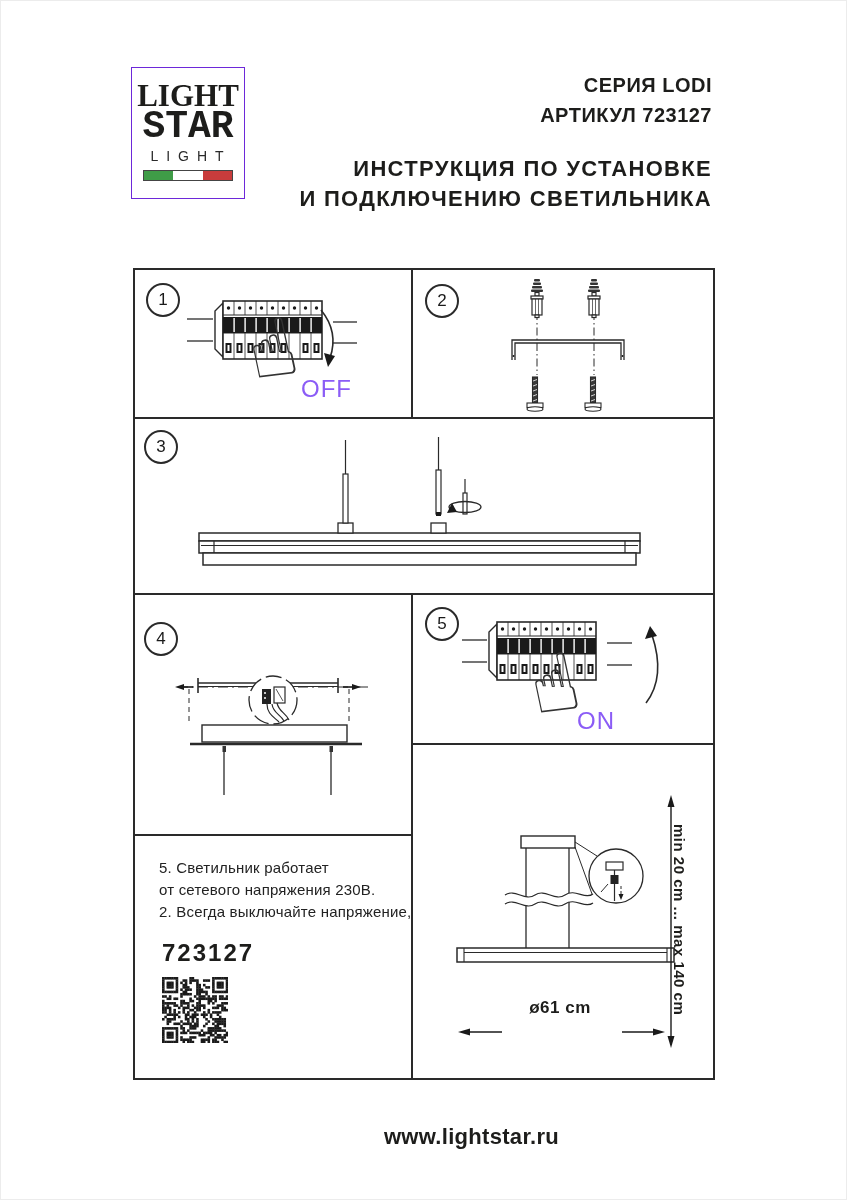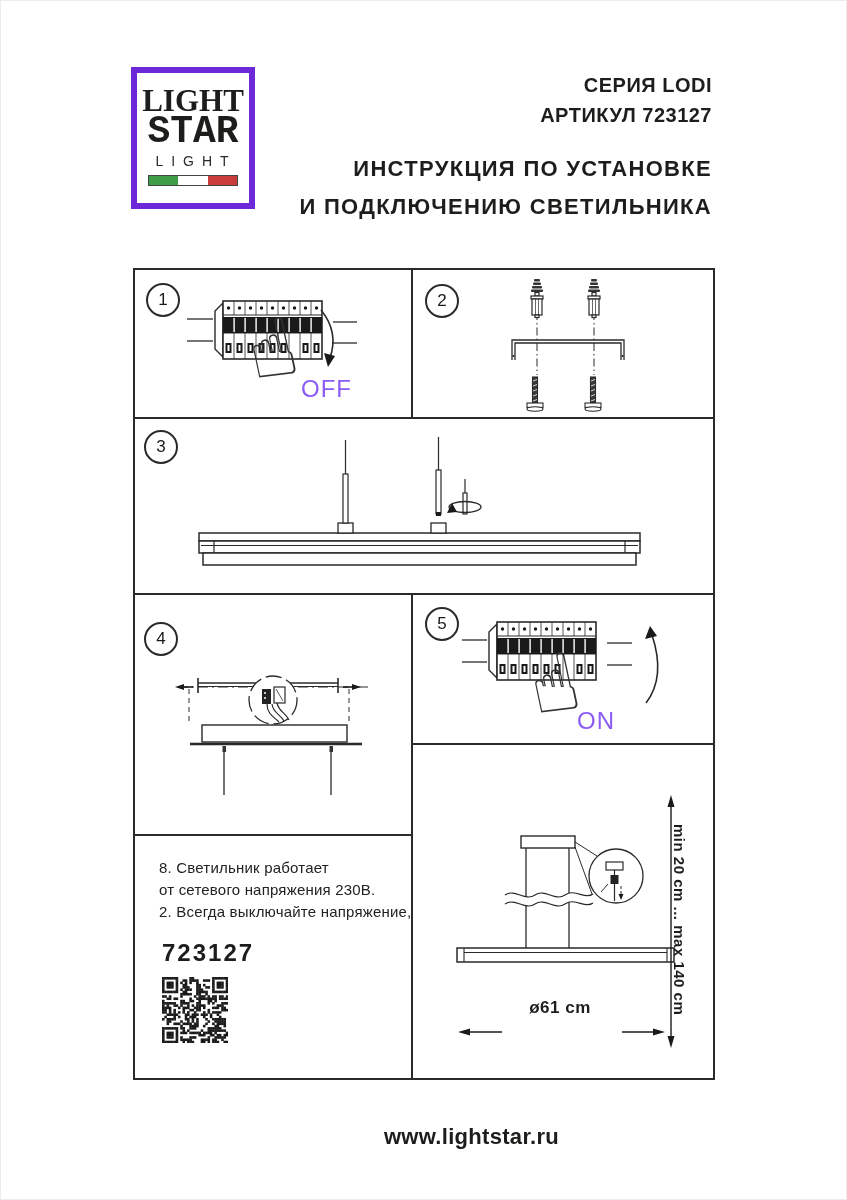--- a/index.html
+++ b/index.html
@@ -4,21 +4,21 @@
 <style>
   html,body{margin:0;padding:0;background:#fff;}
   .page{position:relative;width:847px;height:1200px;background:#fff;overflow:hidden;
         font-family:"Liberation Sans",sans-serif;color:#1a1a1a;
         box-shadow:inset 0 0 0 1px #ececec;}
   svg{display:block;}
   .abs{position:absolute;}
 
   
   .logo-box{position:absolute;left:131px;top:67px;width:112px;height:130px;
-            border:6px solid #6d28d9;text-align:center;background:#fff;}
+            border:1px solid #6d28d9;text-align:center;background:#fff;}
   .logo-light{font-family:"Liberation Serif",serif;font-weight:700;font-size:31px;
               line-height:.95;margin-top:13px;letter-spacing:0;color:#1d1d1b;}
   .logo-star{font-family:Liberation Mono, monospace;font-weight:700;font-size:38px;
              line-height:.92;letter-spacing:0;color:#1d1d1b;}
   .logo-group{font-size:14px;letter-spacing:8px;padding-left:6px;margin-top:3px;color:#2a2a2a;}
   .logo-flag{width:88px;height:9px;border:1px solid #444;margin:6px auto 0;display:flex;}
   .logo-flag div{flex:1;}
   .flag-green{background:var(--flag_green,#3f9c47);}
   .flag-white{background:#fff;}
   .flag-red{background:var(--flag_red,#c83c3c);}
@@ -70,21 +70,21 @@
       <div class="flag-green"></div>
       <div class="flag-white"></div>
       <div class="flag-red"></div>
     </div>
   </div>
 
   <div class="header-text">
     <div class="header-line">СЕРИЯ LODI</div>
     <div class="header-line">АРТИКУЛ 723127</div>
     <div class="header-title">ИНСТРУКЦИЯ ПО УСТАНОВКЕ</div>
-    <div class="header-title" style="margin-top:8px;text-align:center;">И ПОДКЛЮЧЕНИЮ СВЕТИЛЬНИКА</div>
+    <div class="header-title" style="margin-top:0;text-align:center;">И ПОДКЛЮЧЕНИЮ СВЕТИЛЬНИКА</div>
   </div>
 
   <div class="sheet">
     <div class="grid-line" style="left:0;top:147px;width:578px;height:2px;"></div>
     <div class="grid-line" style="left:0;top:323px;width:578px;height:2px;"></div>
     <div class="grid-line" style="left:276px;top:0;width:2px;height:147px;"></div>
     <div class="grid-line" style="left:276px;top:323px;width:2px;height:485px;"></div>
     <div class="grid-line" style="left:276px;top:473px;width:302px;height:2px;"></div>
     <div class="grid-line" style="left:0;top:564px;width:276px;height:2px;"></div>
 
@@ -355,21 +355,21 @@
       </g>
     </svg>
   </div>
 
   <div class="hand-glyph" style="left:248px;top:310px;">☝</div>
   <div class="hand-glyph" style="left:530px;top:645px;">☝</div>
   <div class="switch-label" style="left:301px;top:375px;">OFF</div>
   <div class="switch-label" style="left:577px;top:707px;text-align:right;">ON</div>
 
   <div class="notes">
-    <div>8. Светильник работает</div>
+    <div>5. Светильник работает</div>
     <div>от сетевого напряжения 230В.</div>
     <div>2. Всегда выключайте напряжение,</div>
   </div>
   <div class="article-big">723127</div>
   <div class="qr">
       <svg width="66" height="66">
         <rect x="0.00" y="0.00" width="2.58" height="2.58" fill="#1a1a1a"></rect>
         <rect x="2.28" y="0.00" width="2.58" height="2.58" fill="#1a1a1a"></rect>
         <rect x="4.55" y="0.00" width="2.58" height="2.58" fill="#1a1a1a"></rect>
         <rect x="6.83" y="0.00" width="2.58" height="2.58" fill="#1a1a1a"></rect>

